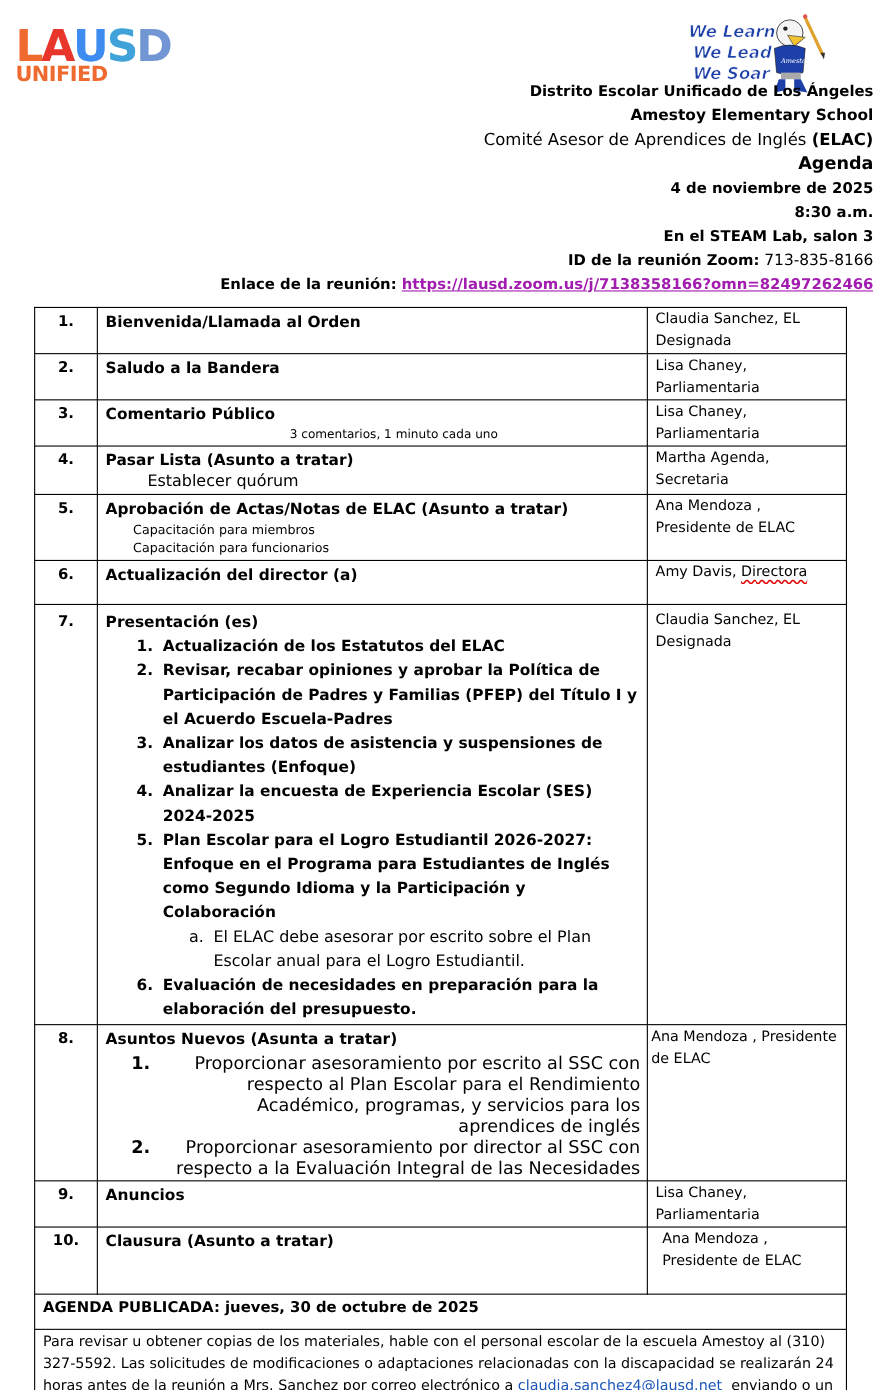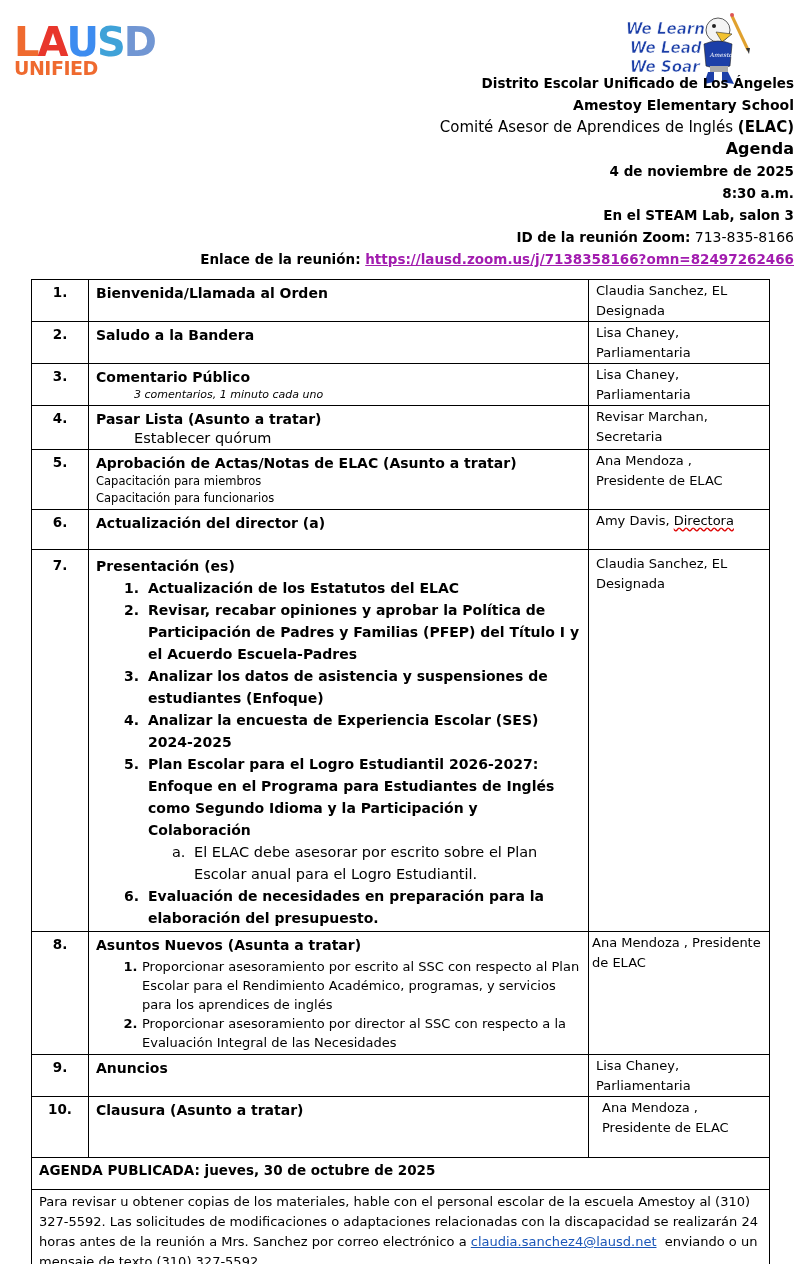--- a/index.html
+++ b/index.html
@@ -24,27 +24,27 @@
   .h-zoom b { font-weight: bold; font-size: 13.5px; }
   .h-link { font-size: 13.5px; font-weight: bold; margin-left: -40px; }
   .h-link a { color: #a21caf; text-decoration: underline; }
 
   table.agenda { position: absolute; left: 31px; top: 279px; width: 739px; border-collapse: collapse; table-layout: fixed; }
   table.agenda td { border: 1px solid #000; vertical-align: top; padding: 0; }
   td.num { width: 56px; text-align: center; font-weight: bold; font-size: 13.5px; padding-top: 4px !important; }
   td.item { width: 486px; padding: 3px 6px 2px 7px !important; font-size: 13.5px; }
   td.who { font-size: 13px; line-height: 20px; padding: 1px 6px 0 7px !important; }
   .title { font-weight: bold; font-size: 14px; line-height: 20px; }
-  .sub-italic { font-style: italic; font-size: 11px; margin-left: 38px; line-height: 16px; }
+  .sub-italic { font-size: 11px; margin-left: 38px; line-height: 16px; text-align: center; }
   .sub-plain { font-size: 14.5px; margin-left: 38px; line-height: 18px; }
-  .sub-small { font-size: 11.5px; line-height: 17px; }
+  .sub-small { font-size: 11.5px; line-height: 17px; margin-left: 25px; }
   ol.pres { margin: 1px 0 0 0; padding-left: 48px; font-weight: bold; font-size: 14px; line-height: 22px; }
   ol.pres li { padding-left: 4px; }
   ol.letters { list-style: lower-alpha; font-weight: normal; padding-left: 42px; margin: 0; font-size: 14.5px; line-height: 22px; }
-  ol.new { margin: 2px 0 0 0; padding-left: 46px; font-size: 13px; line-height: 19px; }
+  ol.new { margin: 2px 0 0 0; padding-left: 46px; font-size: 16px; line-height: 19px; text-align: right; }
   ol.new li::marker { font-weight: bold; }
   .underline-wavy { text-decoration: underline wavy #d00; text-underline-offset: 2px; }
 
   .published { font-weight: bold; font-size: 13.5px; padding: 4px 7px 6px 7px !important; }
   .footer-note { font-size: 13px; line-height: 20px; padding: 2px 7px 0 7px !important; }
   .footer-note a { color: #1a56b8; text-decoration: underline; }
 </style>
 </head>
 <body>
 
@@ -111,21 +111,21 @@
       <div class="sub-italic">3 comentarios, 1 minuto cada uno</div>
     </td>
     <td class="who">Lisa Chaney, Parliamentaria</td>
   </tr>
   <tr style="height:44px">
     <td class="num">4.</td>
     <td class="item">
       <div class="title">Pasar Lista (Asunto a tratar)</div>
       <div class="sub-plain">Establecer quórum</div>
     </td>
-    <td class="who">Revisar Marchan, Secretaria</td>
+    <td class="who">Martha Agenda, Secretaria</td>
   </tr>
   <tr style="height:59px">
     <td class="num">5.</td>
     <td class="item">
       <div class="title">Aprobación de Actas/Notas de ELAC (Asunto a tratar)</div>
       <div class="sub-small">Capacitación para miembros</div>
       <div class="sub-small">Capacitación para funcionarios</div>
     </td>
     <td class="who">Ana Mendoza , Presidente de ELAC</td>
   </tr>

